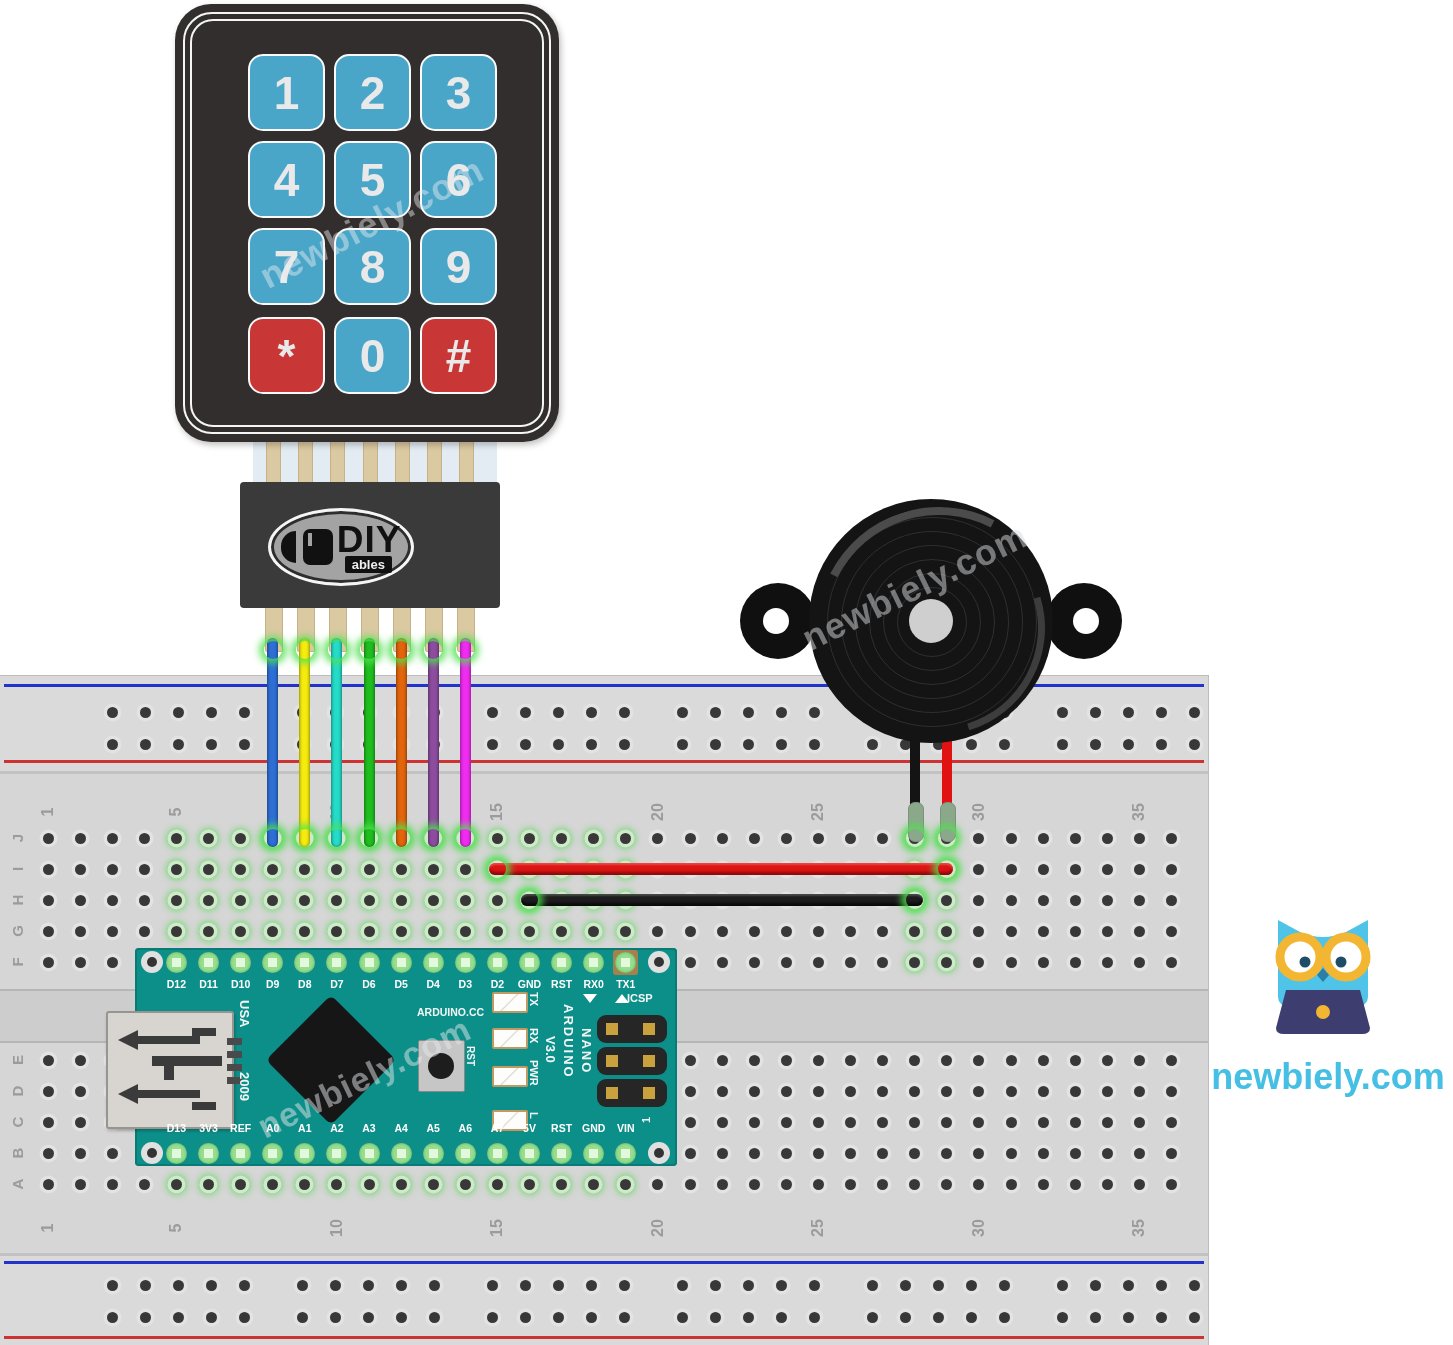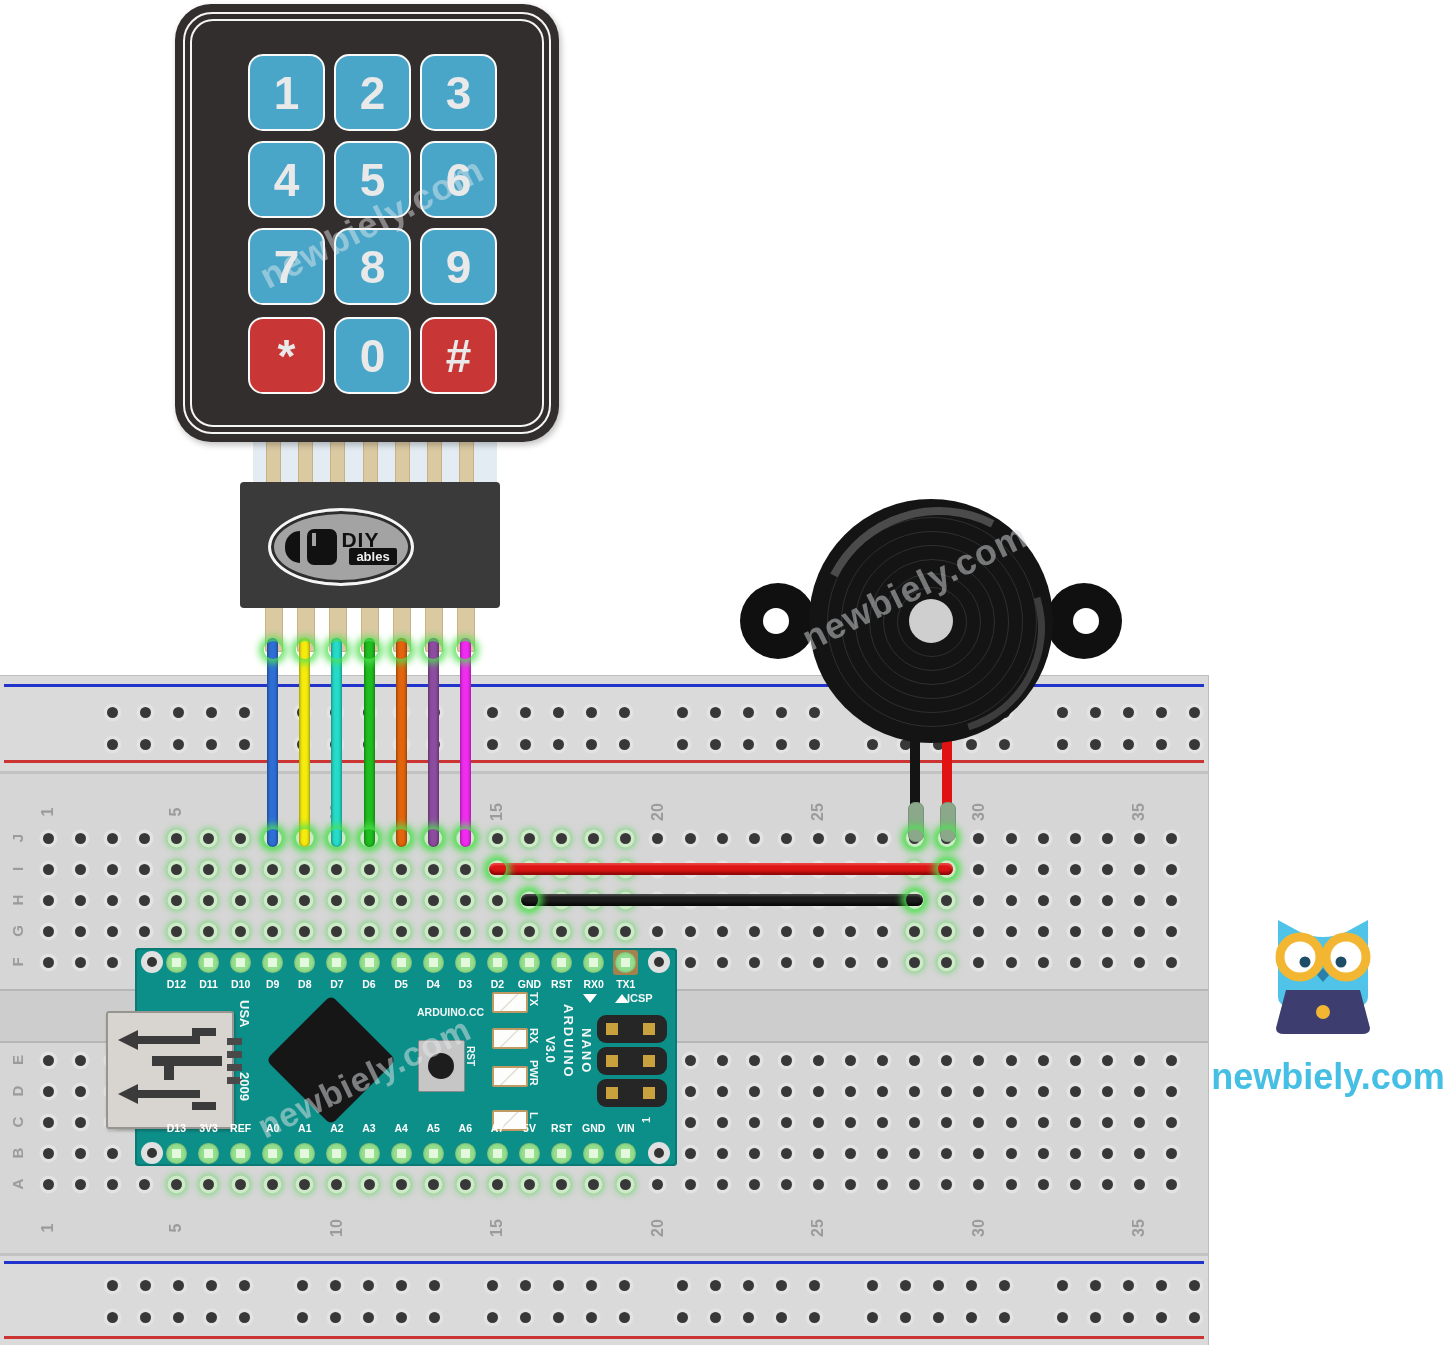--- a/index.html
+++ b/index.html
@@ -78,21 +78,21 @@
        color:#e9e9e9;font-weight:bold;font-size:46px;display:flex;align-items:center;justify-content:center;}
 
   
   #connector{position:absolute;left:240px;top:482px;width:260px;height:126px;background:#3a3a3a;border-radius:4px;}
   #oval{position:absolute;left:28px;top:26px;width:140px;height:72px;border:3px solid #f5f5f5;border-radius:50%;
         background:#a3a3a3;display:flex;align-items:center;justify-content:center;gap:4px;box-shadow:0 0 0 3px #2e2e2e inset;}
   .glyph-half{width:15px;height:32px;background:#111;border-radius:16px 0 0 16px;}
   .glyph-sq{position:relative;width:30px;height:36px;background:#111;border-radius:7px;margin-left:3px;}
   .glyph-sq:after{content:"";position:absolute;left:5px;top:4px;width:4px;height:13px;background:#a3a3a3;}
   .brand-col{display:flex;flex-direction:column;align-items:flex-start;line-height:1;}
-  .brand-main{color:#111;font-weight:bold;font-size:21px;letter-spacing:1px;text-align:right;}
+  .brand-main{color:#111;font-weight:bold;font-size:37px;letter-spacing:1px;text-align:right;}
   .brand-sub{background:#111;color:#efefef;font-weight:bold;font-size:13px;padding:2px 7px;border-radius:2px;margin-top:-2px;margin-left:8px;}
   #ribbon-back{position:absolute;left:253px;top:436px;width:244px;height:52px;background:#e3ecf2;}
 
   .wmark{position:absolute;color:rgba(234,238,240,.45);font-weight:bold;font-size:36px;text-align:center;
          letter-spacing:1px;height:42px;}
   .wmark.onboard{color:rgba(225,230,232,.5);}
 
   
   #logo-text{position:absolute;left:1208px;top:1056px;width:240px;text-align:center;
              font-weight:bold;font-size:36px;}

